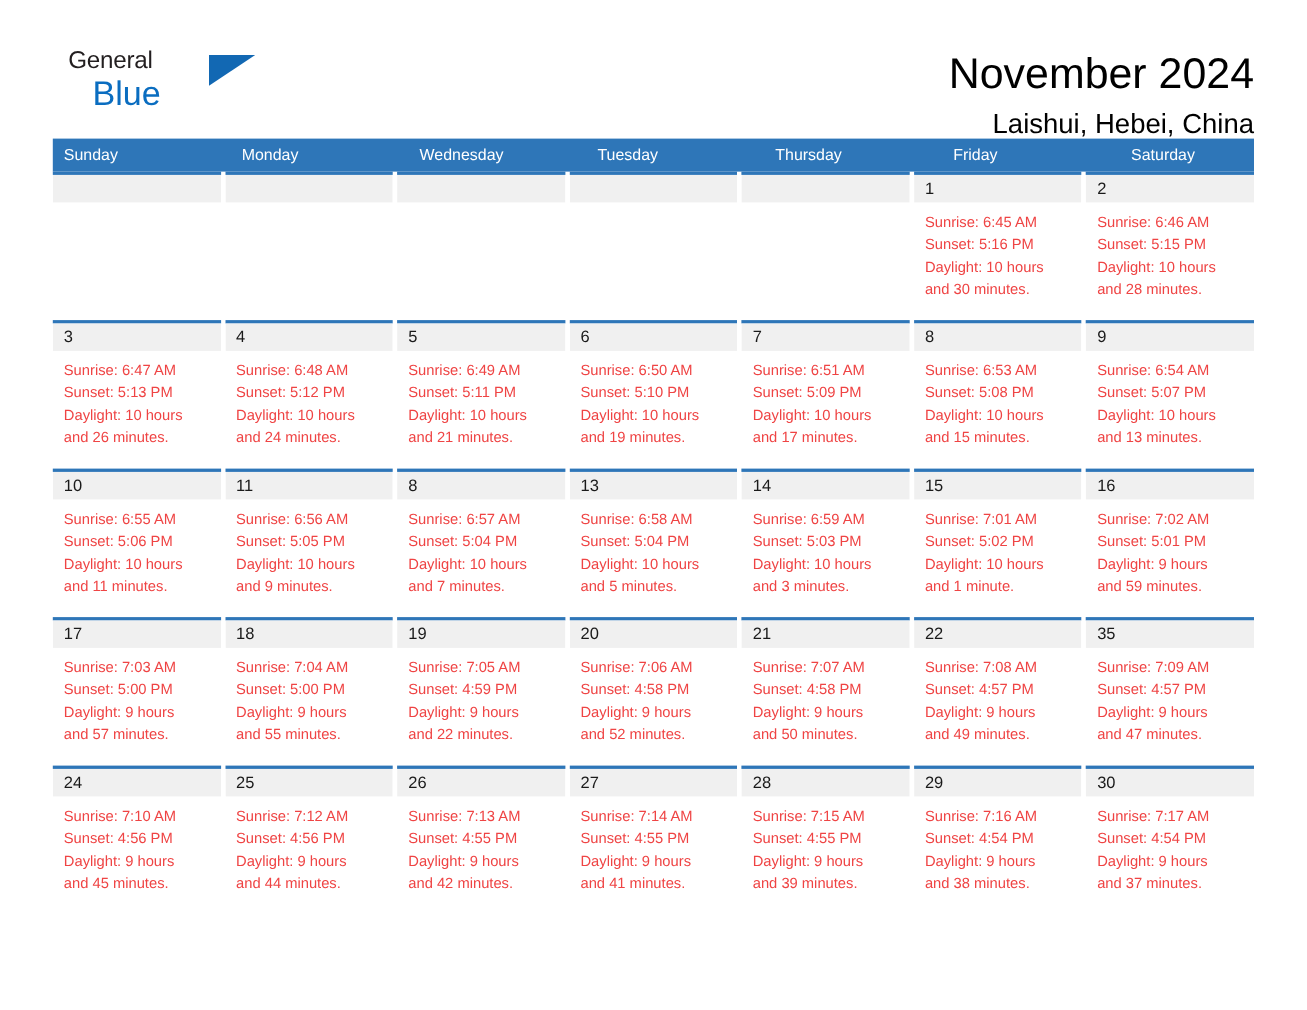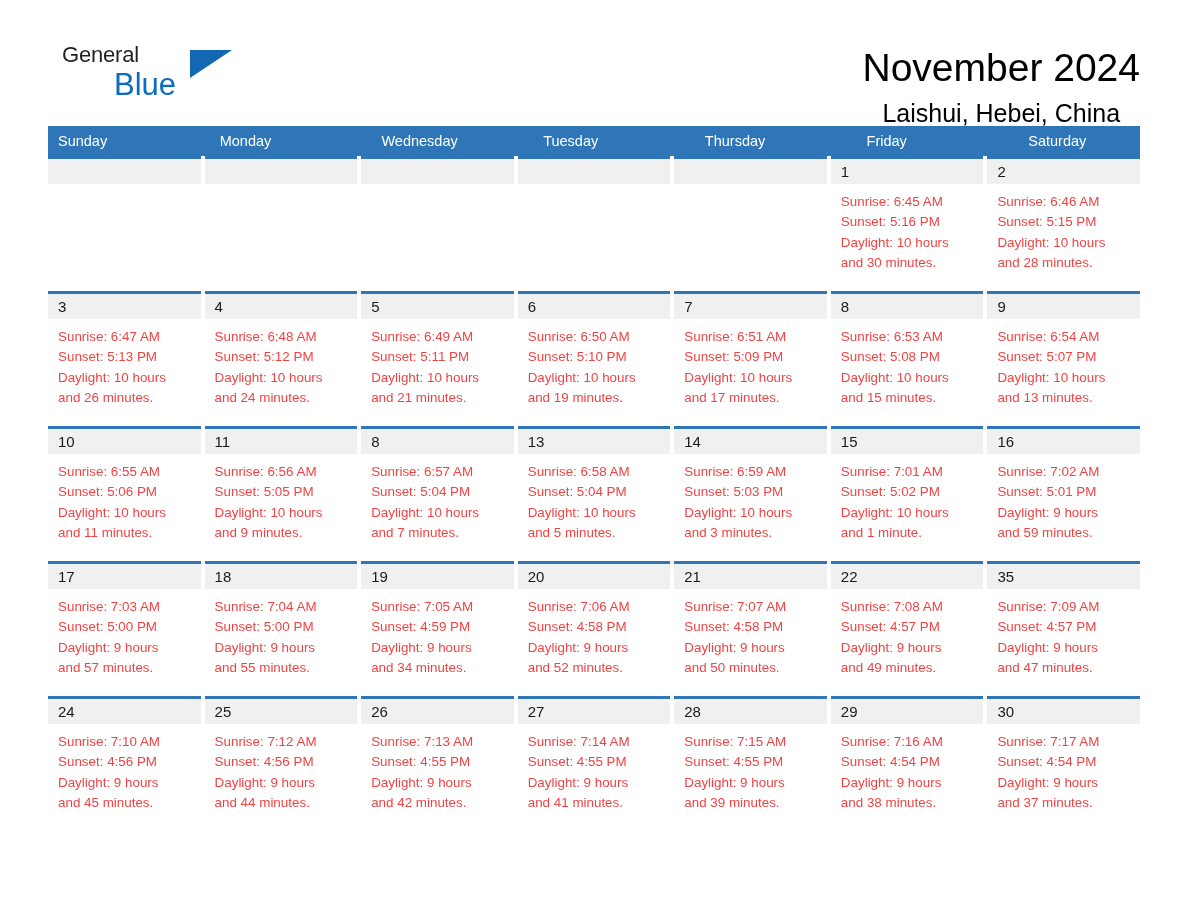--- a/index.html
+++ b/index.html
@@ -45,35 +45,35 @@
     letter-spacing: -0.2px;
     line-height: 1;
     display: block;
     font-weight: 400;
   }
   .brand-blue {
     font-size: 31px;
     color: #0a6dc0;
     line-height: 1;
     display: block;
-    margin-left: 52px;
+    margin-left: 22px;
     margin-top: 3px;
     font-weight: 400;
   }
   .brand-triangle {
     position: absolute;
     left: 142px;
     top: 6px;
     width: 0;
     height: 0;
     border-left: 42px solid #1268b3;
     border-bottom: 28px solid transparent;
   }
   .title-block {
-    text-align: center;
+    text-align: right;
     padding-top: 2px;
   }
   .cal-title {
     font-size: 39px;
     font-weight: 400;
     line-height: 1.12;
     color: #000000;
     white-space: nowrap;
   }
   .cal-subtitle {
@@ -433,21 +433,21 @@
             </div>
           </div>
           <div class="day-cell">
             <div class="day-number-band">
               <span class="day-number">19</span>
             </div>
             <div class="day-info">
               <div>Sunrise: 7:05 AM</div>
               <div>Sunset: 4:59 PM</div>
               <div>Daylight: 9 hours</div>
-              <div>and 34 minutes.</div>
+              <div>and 22 minutes.</div>
             </div>
           </div>
           <div class="day-cell">
             <div class="day-number-band">
               <span class="day-number">20</span>
             </div>
             <div class="day-info">
               <div>Sunrise: 7:06 AM</div>
               <div>Sunset: 4:58 PM</div>
               <div>Daylight: 9 hours</div>

